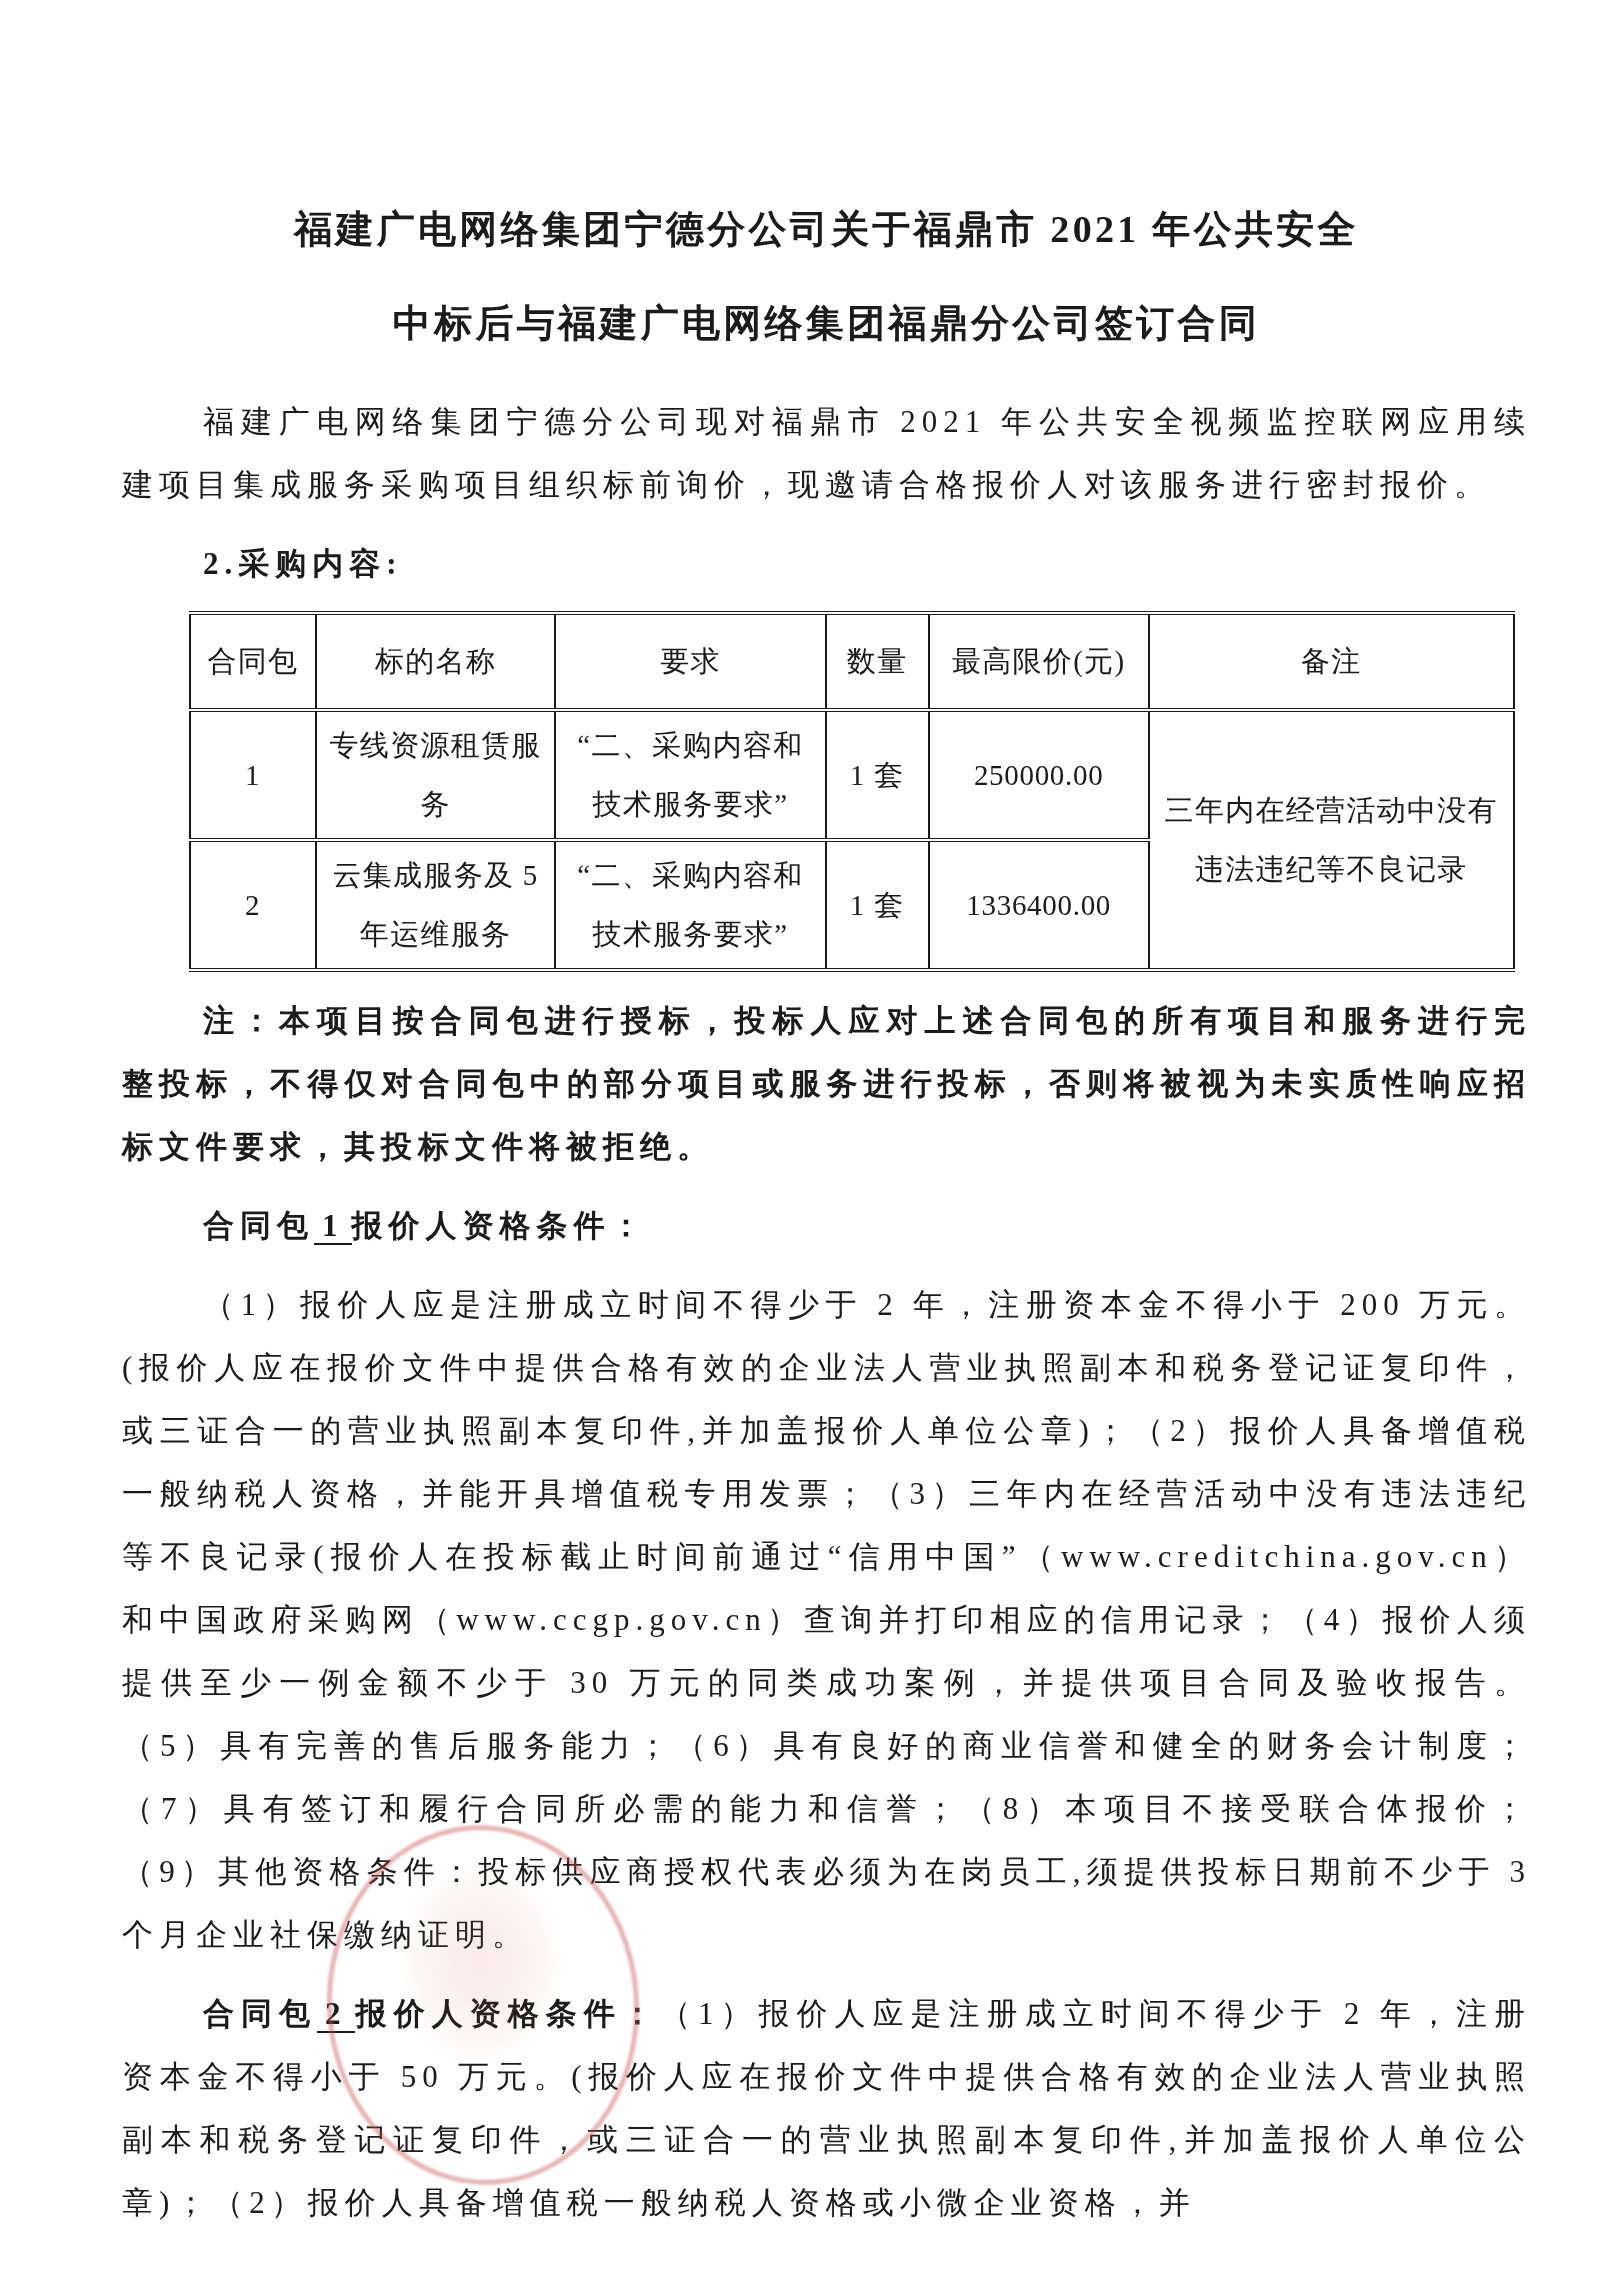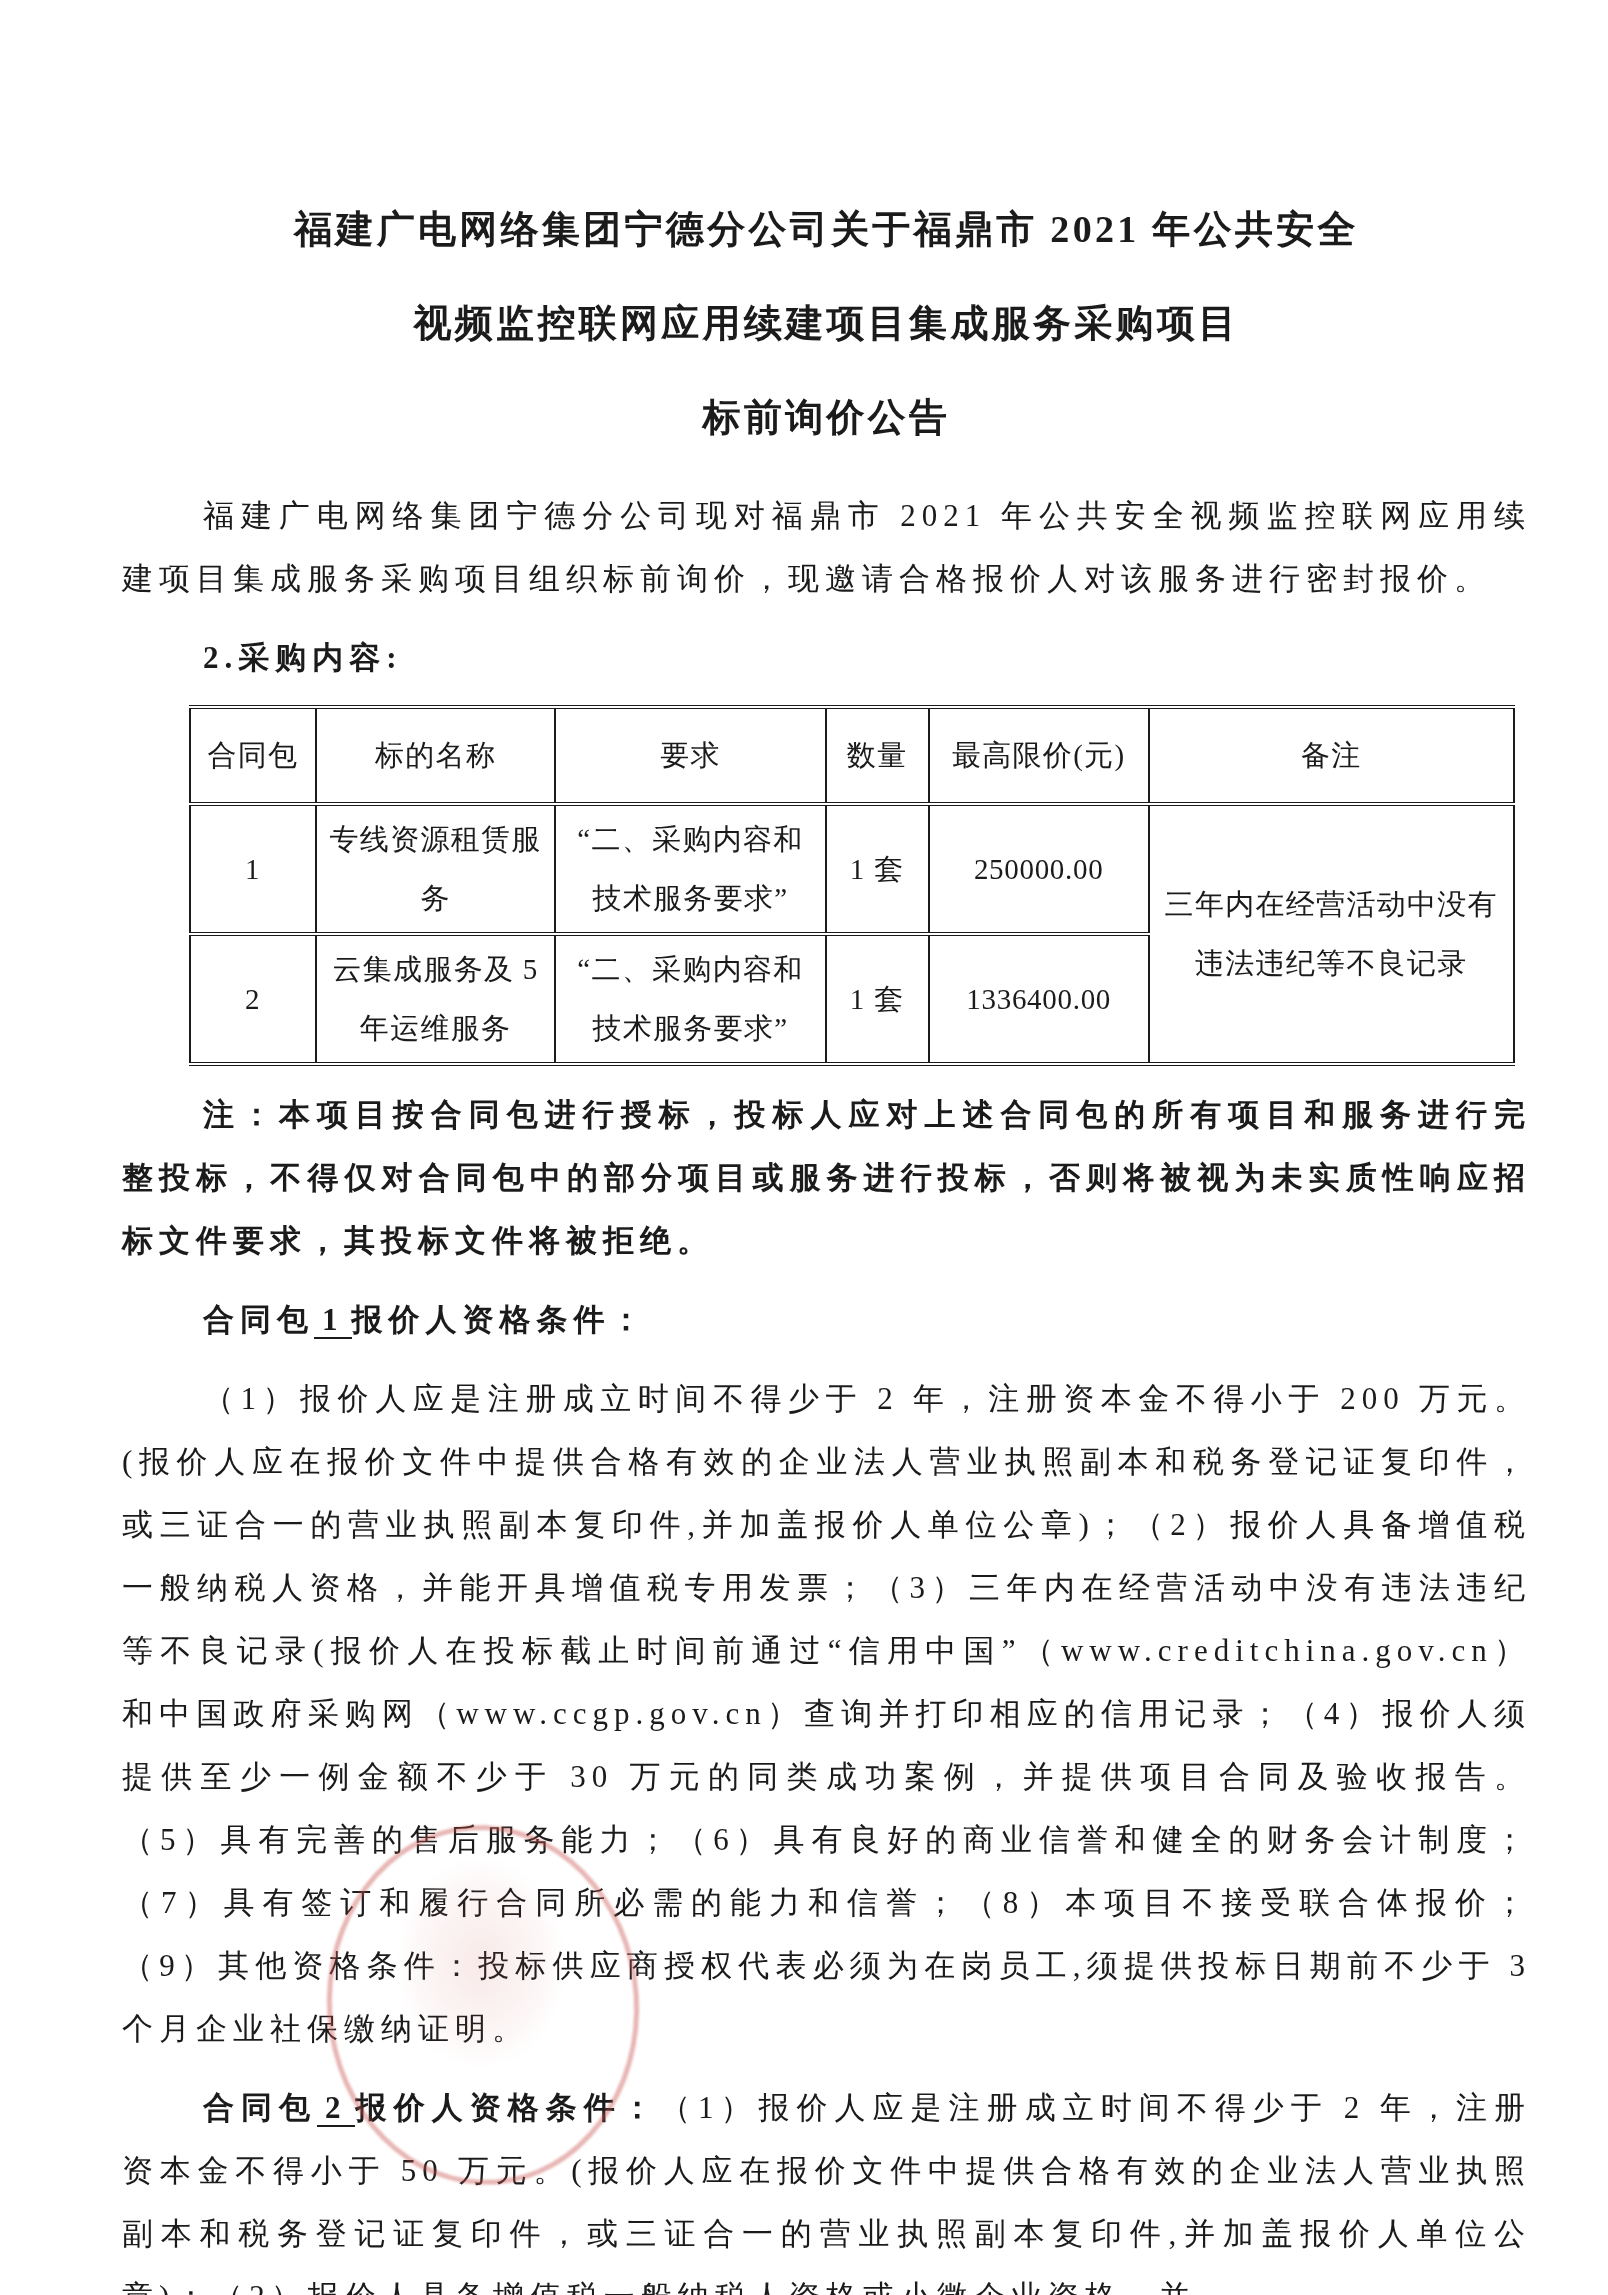--- a/index.html
+++ b/index.html
@@ -100,22 +100,21 @@
 <body>
 
 <div class="sheet">
 
   <div class="seal-ring"></div>
   <div class="seal-smudge"></div>
 
   <div class="content">
 
     <p class="title-line">福建广电网络集团宁德分公司关于福鼎市 2021 年公共安全</p>
-    <p class="title-line">视频监控联网应用续建项目集成服务采购项目</p>
-    <p class="title-line">标前询价公告</p>
+    <p class="title-line">中标后与福建广电网络集团福鼎分公司签订合同</p>
 
     <div class="body-block">
 
       <p class="ind">福建广电网络集团宁德分公司现对福鼎市 2021 年公共安全视频监控联网应用续建项目集成服务采购项目组织标前询价，现邀请合格报价人对该服务进行密封报价。</p>
 
 
       <p class="ind bold">2.采购内容:</p>
 
       <div class="tbl-wrap">
         <table class="procurement">

